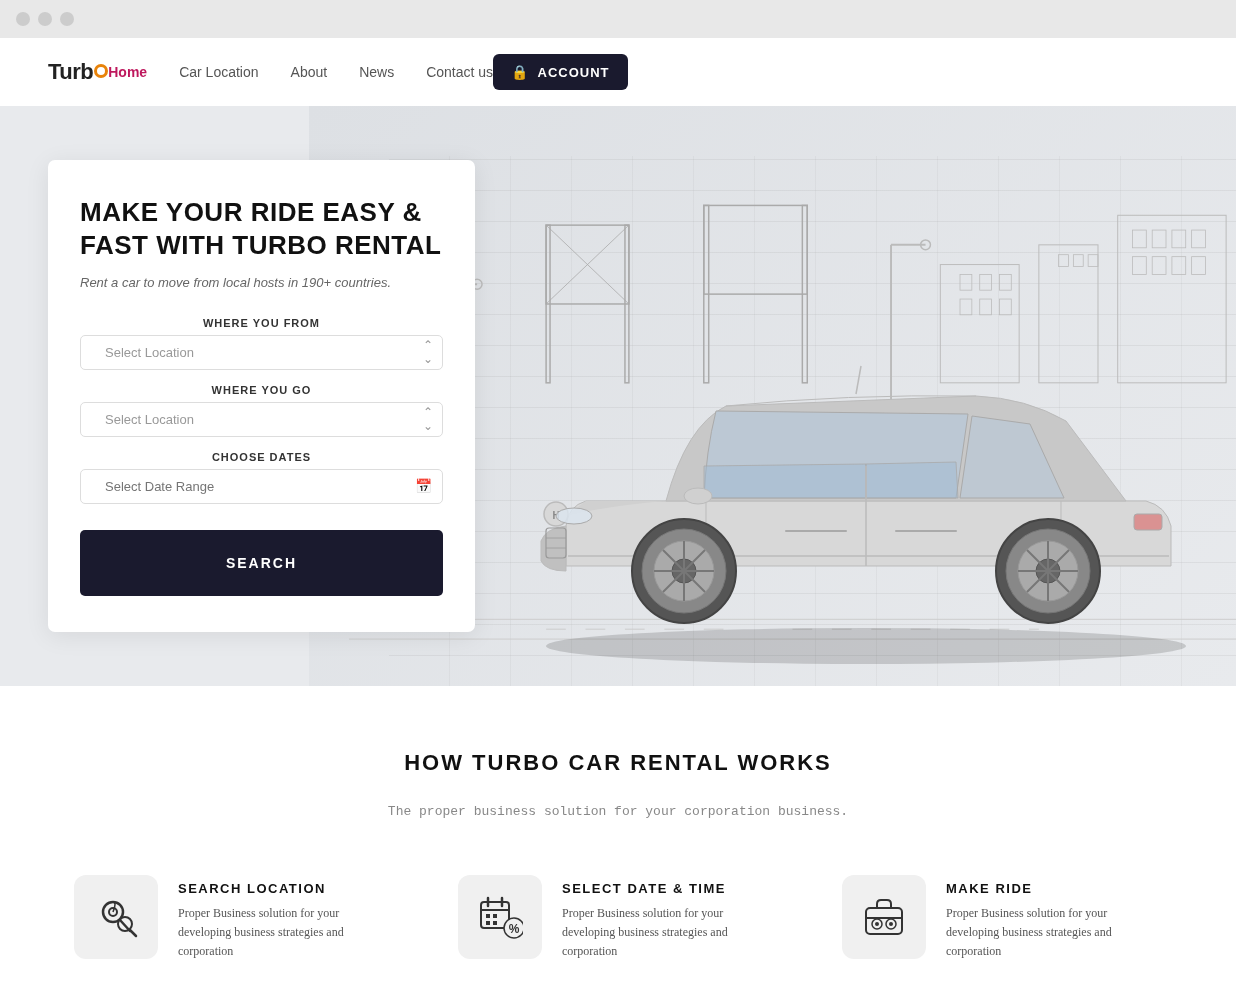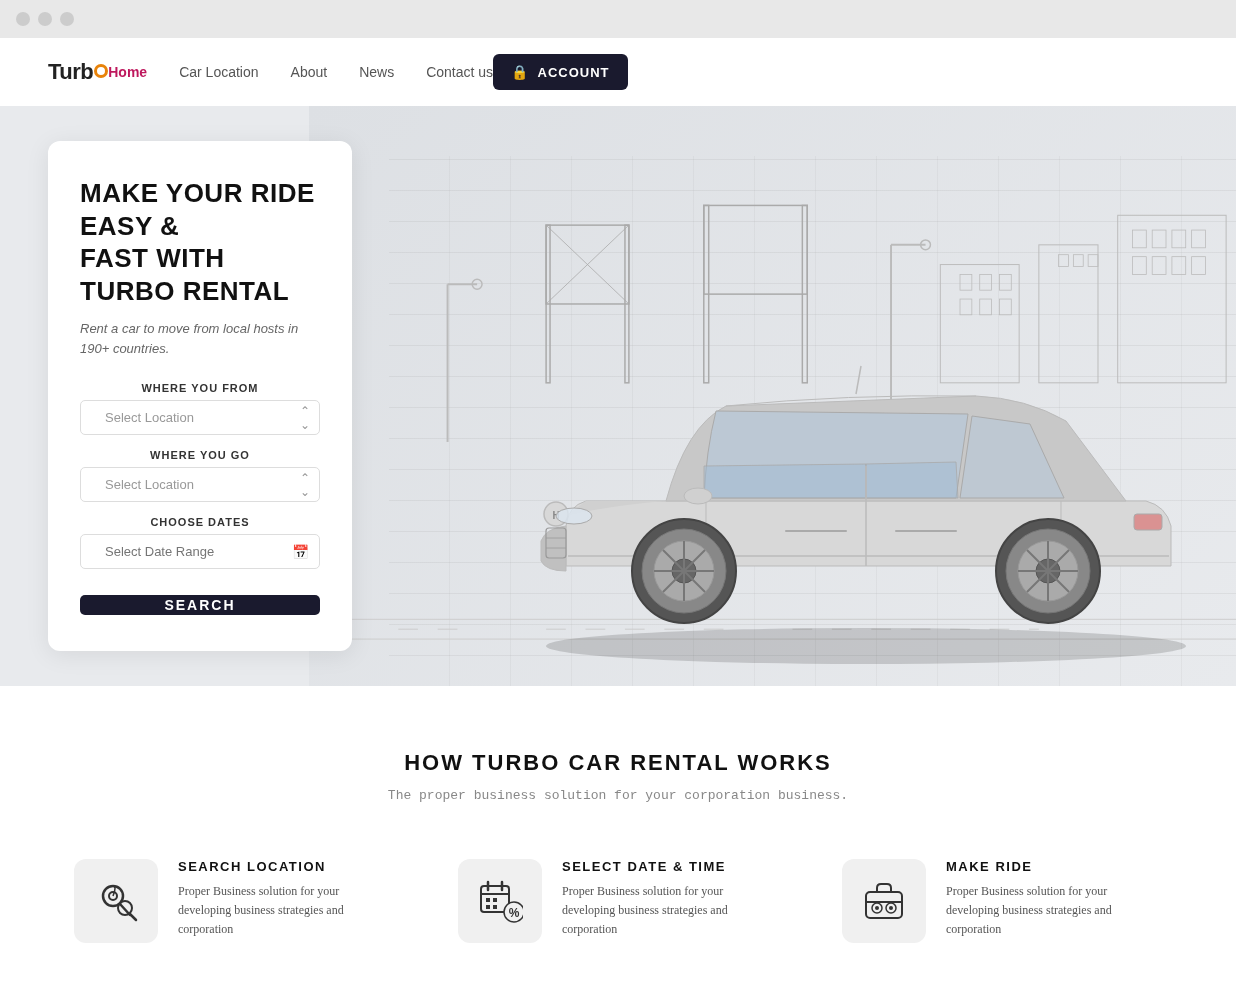--- a/index.html
+++ b/index.html
@@ -120,23 +120,23 @@
       right: 0;
       bottom: 0;
       pointer-events: none;
     }
 
     
     .search-card {
       position: relative;
       z-index: 5;
       background: #fff;
-      border-radius: 12px;
+      border-radius: 7px;
       padding: 36px 32px;
-      width: 304px;
+      width: 427px;
       margin-left: 48px;
       box-shadow: 0 4px 24px rgba(0,0,0,0.08);
     }
     .search-card h1 {
       font-size: 26px;
       font-weight: 900;
       color: #111;
       line-height: 1.25;
       margin-bottom: 12px;
       text-transform: uppercase;
@@ -190,21 +190,21 @@
       position: absolute;
       right: 10px;
       top: 50%;
       transform: translateY(-50%);
       color: #999;
       font-size: 14px;
       pointer-events: none;
     }
     .search-btn {
       width: 100%;
-      padding: 2px;
+      padding: 25px;
       background: #1a1a2e;
       color: #fff;
       border: none;
       border-radius: 5px;
       font-size: 14px;
       font-weight: bold;
       letter-spacing: 2px;
       cursor: pointer;
       margin-top: 12px;
       text-transform: uppercase;
@@ -215,21 +215,21 @@
       background: #fff;
       padding: 64px 48px 80px;
       text-align: center;
     }
     .how-section h2 {
       font-size: 22px;
       font-weight: 900;
       letter-spacing: 2px;
       color: #111;
       text-transform: uppercase;
-      margin-bottom: 12px;
+      margin-bottom: 28px;
     }
     .how-section .subtitle {
       font-size: 13px;
       color: #888;
       font-family: 'Courier New', monospace;
       margin-bottom: 56px;
     }
     .steps-grid {
       display: flex;
       justify-content: center;
@@ -257,21 +257,21 @@
       width: 46px;
       height: 46px;
     }
     .step-content h3 {
       font-size: 13px;
       font-weight: 900;
       letter-spacing: 1.5px;
       color: #111;
       text-transform: uppercase;
       margin-bottom: 8px;
-      margin-top: 0;
+      margin-top: 6px;
     }
     .step-content p {
       font-size: 12px;
       color: #555;
       line-height: 1.6;
       font-family: Liberation Serif, serif;
     }
 
     
     .car-container {

